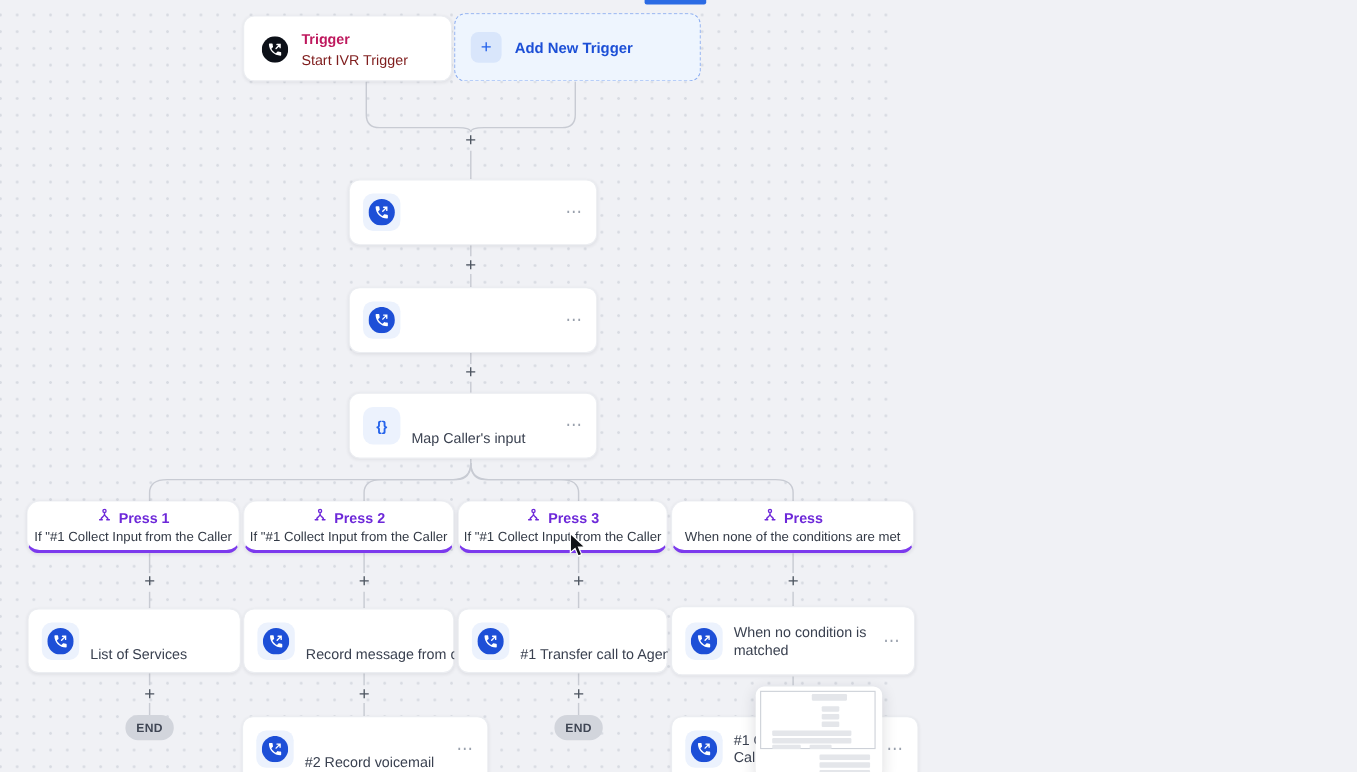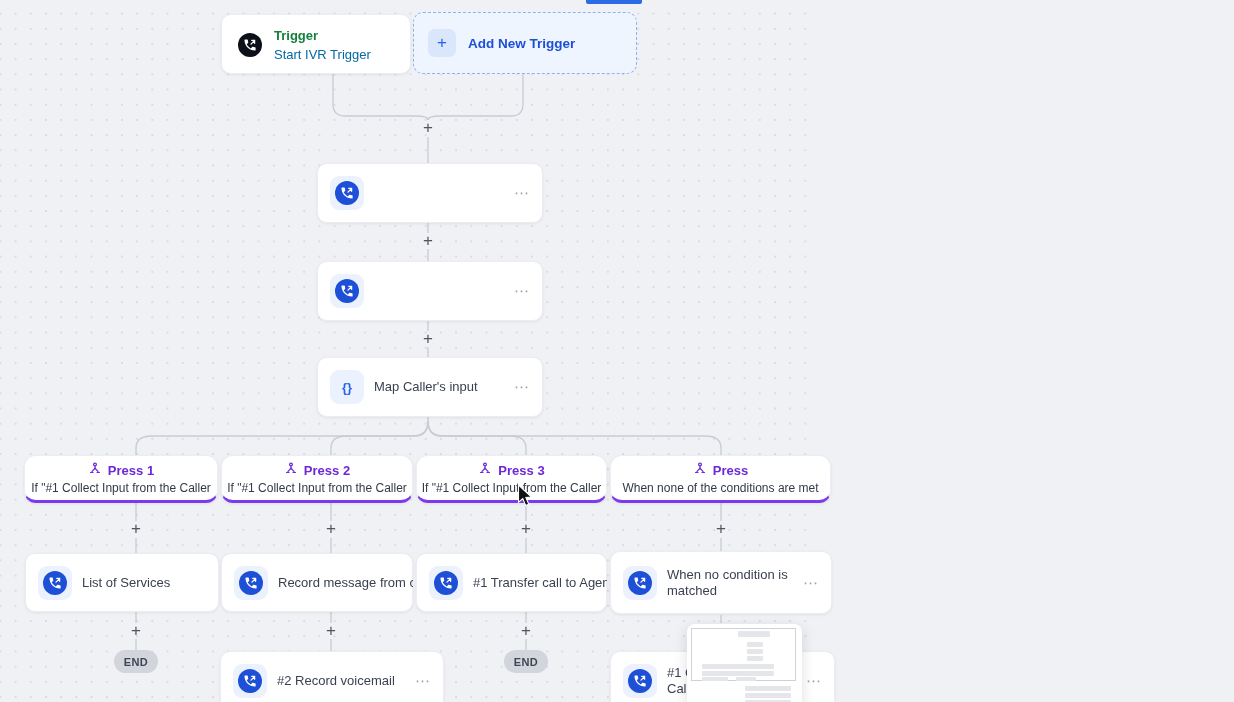--- a/index.html
+++ b/index.html
@@ -22,21 +22,21 @@
   }
   .icon-box{
     position:absolute;left:12px;top:50%;transform:translateY(-50%);
     width:34px;height:34px;border-radius:9px;background:#ecf2fd;
     display:flex;align-items:center;justify-content:center;
   }
   .node-label{
     position:absolute;left:56px;top:50%;transform:translateY(-50%);
     font-size:13px;font-weight:500;color:#3a4150;line-height:16px;
   }
-  .nowrap{white-space:nowrap;overflow:hidden;}
+  .nowrap{white-space:nowrap;overflow:hidden;margin-top:12px;}
   .menu-dots{
     position:absolute;right:12px;top:50%;transform:translateY(-50%);
     color:#9aa1ad;font-size:15px;letter-spacing:1px;cursor:pointer;line-height:10px;
   }
   .plus{
     position:absolute;z-index:2;width:18px;height:18px;margin-left:-9px;margin-top:-9px;
     display:flex;align-items:center;justify-content:center;
     color:#4d5560;font-size:17px;font-weight:500;cursor:pointer;
   }
   .branch-card{
@@ -45,22 +45,22 @@
     box-shadow:0 1px 3px rgba(22,28,45,.08);z-index:2;box-sizing:border-box;
     display:flex;flex-direction:column;align-items:center;justify-content:center;gap:2px;
   }
   .branch-head{display:flex;align-items:center;gap:6px;font-size:13px;font-weight:700;color:#6d28d9;}
   .branch-cond{font-size:12px;color:#333a46;white-space:nowrap;}
   .end-pill{
     position:absolute;z-index:2;width:44px;height:23px;margin-left:-22px;border-radius:12px;
     background:#d2d5dc;color:#3f4654;font-size:11px;font-weight:700;
     display:flex;align-items:center;justify-content:center;letter-spacing:.4px;
   }
-  .trigger-title{position:absolute;left:52px;top:13px;font-size:13px;font-weight:700;color:#15803d;}
-  .trigger-sub{position:absolute;left:52px;top:32px;font-size:13px;color:#0369a1;}
+  .trigger-title{position:absolute;left:52px;top:13px;font-size:13px;font-weight:700;color:#be185d;}
+  .trigger-sub{position:absolute;left:52px;top:32px;font-size:13px;color:#7f1d1d;}
   .add-btn{
     position:absolute;left:413px;top:12px;width:224px;height:62px;box-sizing:border-box;
     background:#eef5fe;border:1.5px dashed #8fb0f2;border-radius:10px;z-index:3;
     display:flex;align-items:center;cursor:pointer;
   }
   .add-plus{
     width:28px;height:28px;margin-left:14px;border-radius:7px;background:#d9e6fb;
     display:flex;align-items:center;justify-content:center;
     color:#2563eb;font-size:17px;font-weight:500;
   }

